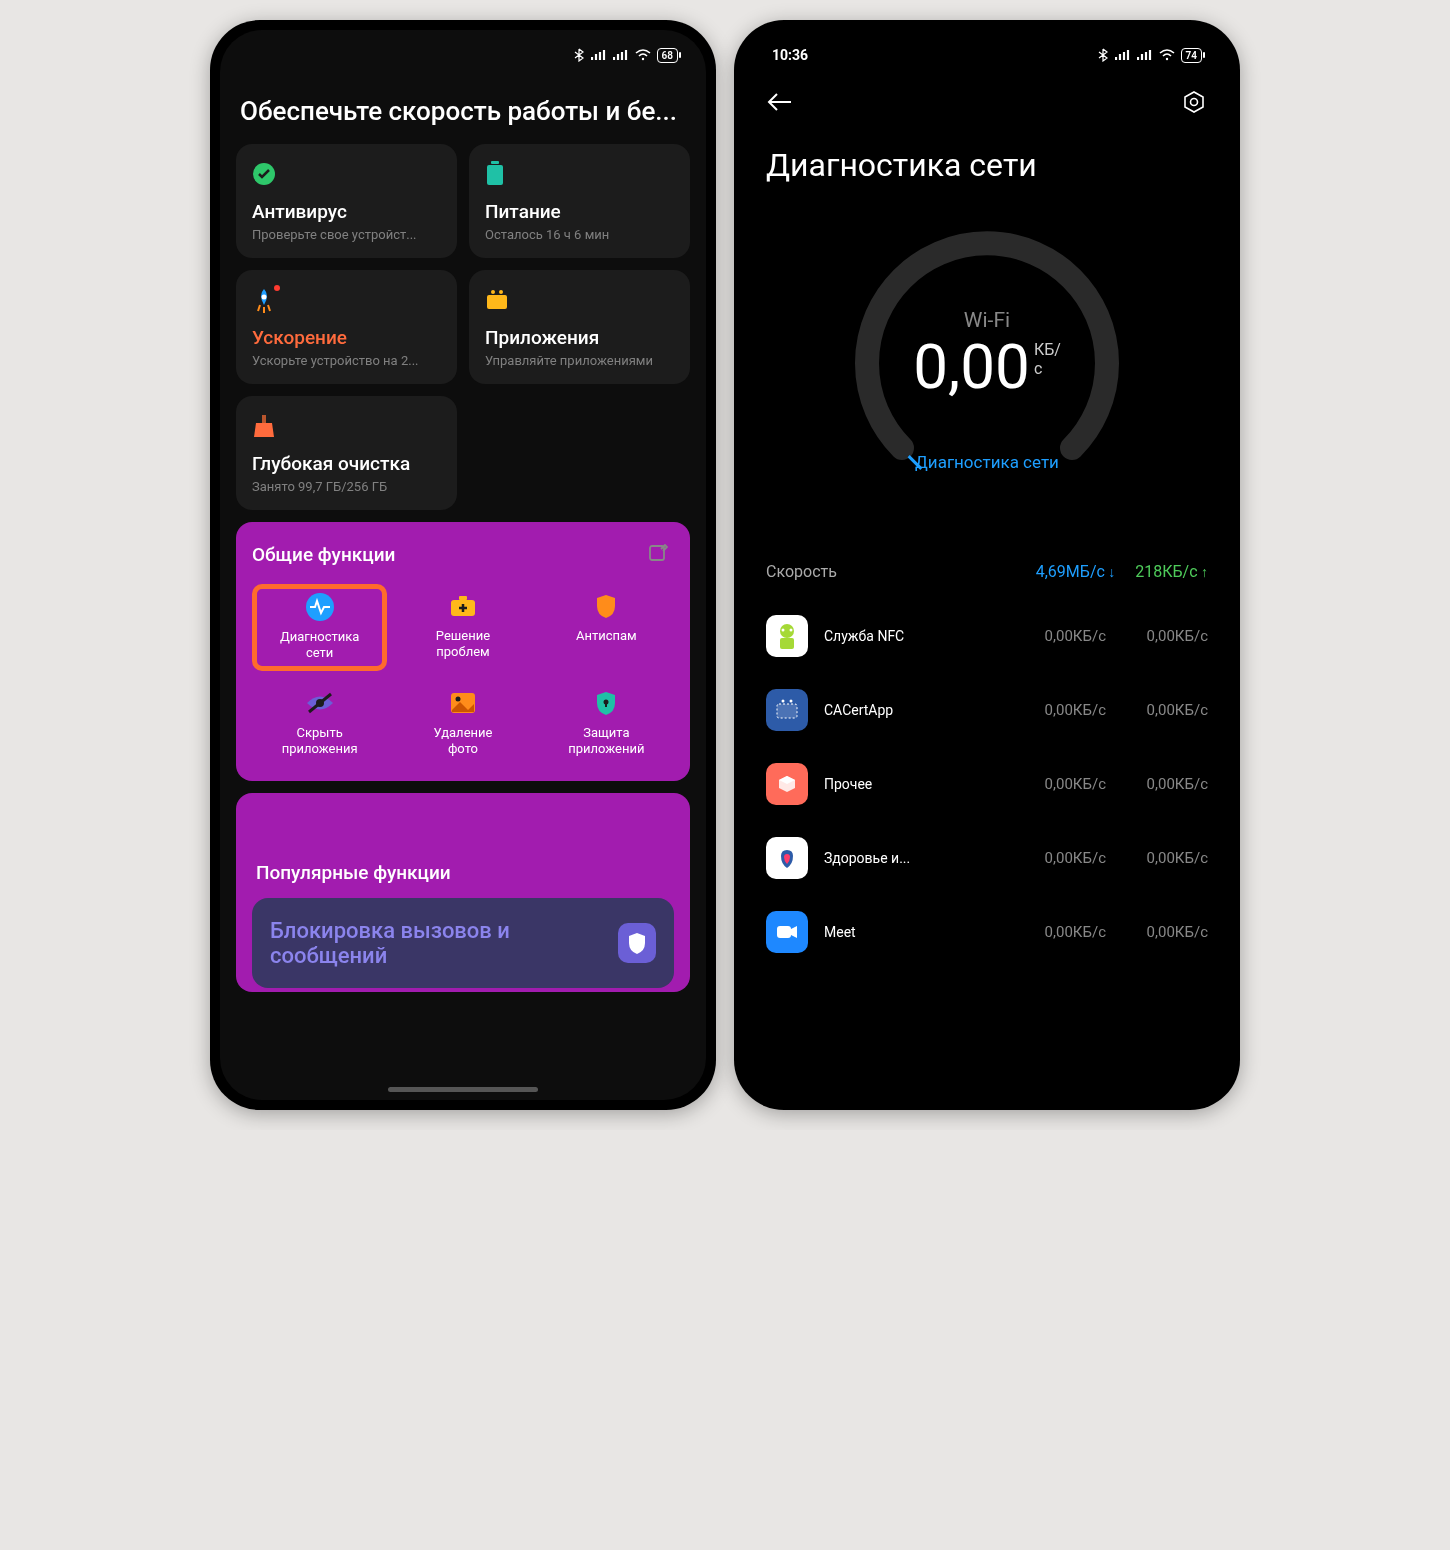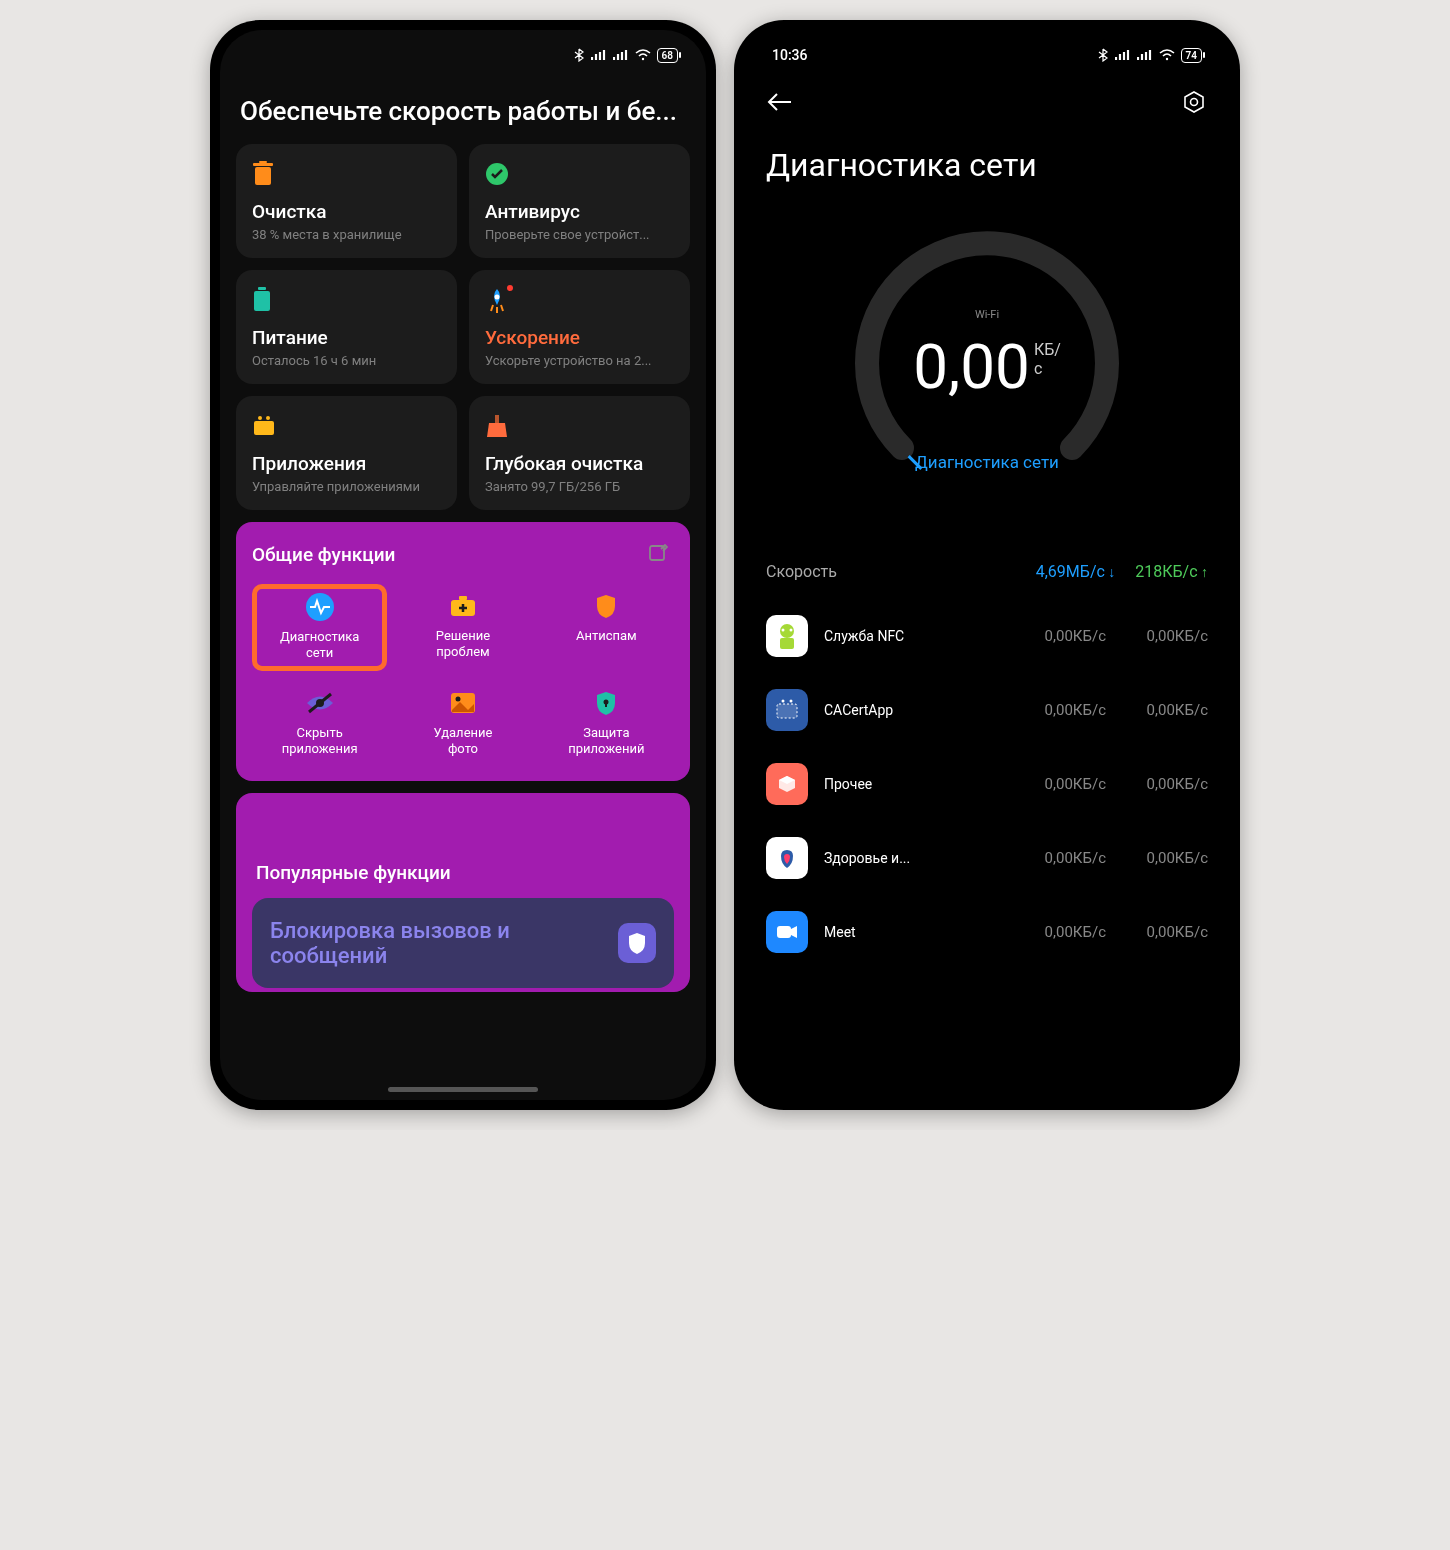--- a/index.html
+++ b/index.html
@@ -33,21 +33,21 @@
   .status-bar {
     height: 38px;
     display: flex;
     justify-content: space-between;
     align-items: center;
     padding: 0 28px;
     font-size: 14px;
     font-weight: 500;
     margin-top: 6px;
   }
-  .status-left { display: flex; align-items: flex-start; gap: 6px; }
+  .status-left { display: flex; align-items: flex-start; gap: 6px; font-weight: bold; }
   .status-right { display: flex; align-items: center; gap: 6px; }
   .notch {
     position: absolute;
     top: 14px;
     left: 50%;
     transform: translateX(-50%);
     width: 10px;
     height: 10px;
     background: #1a1a1a;
     border-radius: 50%;
@@ -167,21 +167,21 @@
     align-items: center;
     padding: 24px 0 30px;
   }
   .gauge { position: relative; width: 290px; height: 290px; }
   .gauge-label-top {
     position: absolute;
     top: 90px;
     left: 50%;
     transform: translateX(-50%);
     color: #888;
-    font-size: 11px;
+    font-size: 21px;
   }
   .gauge-value {
     position: absolute;
     top: 112px;
     left: 50%;
     transform: translateX(-50%);
     font-size: 62px;
     font-weight: 400;
     display: flex;
     align-items: flex-start;
@@ -293,33 +293,20 @@
               <circle cx="8" cy="10" r="1.2" fill="#fff"></circle>
             </svg>
           </span>
         <span class="batt">68</span>
       </div>
     </div>
     <div class="content">
       <div class="page-title">Обеспечьте скорость работы и бе...</div>
 
       <div class="grid">
-        <div class="card">
-          <div class="icon-slot">
-              <span>
-            <svg width="22" height="26">
-                  <rect x="3" y="6" width="16" height="18" rx="2" fill="#ff8c1a"></rect>
-                  <rect x="1" y="2" width="20" height="3" rx="1" fill="#ff8c1a"></rect>
-                  <rect x="7" y="0" width="8" height="2" rx="1" fill="#ff8c1a"></rect>
-                </svg>
-          </span>
-            </div>
-          <div class="card-title">Очистка</div>
-          <div class="card-sub">38 % места в хранилище</div>
-        </div>
         <div class="card">
           <div class="icon-slot">
               <span>
             <svg width="24" height="24">
                   <circle cx="12" cy="12" r="11" fill="#2ec76a"></circle>
                   <path d="M7 12 L10 15 L17 8" stroke="#1c1c1c" stroke-width="2.5" fill="none"></path>
                 </svg>
           </span>
             </div>
           <div class="card-title">Антивирус</div>

